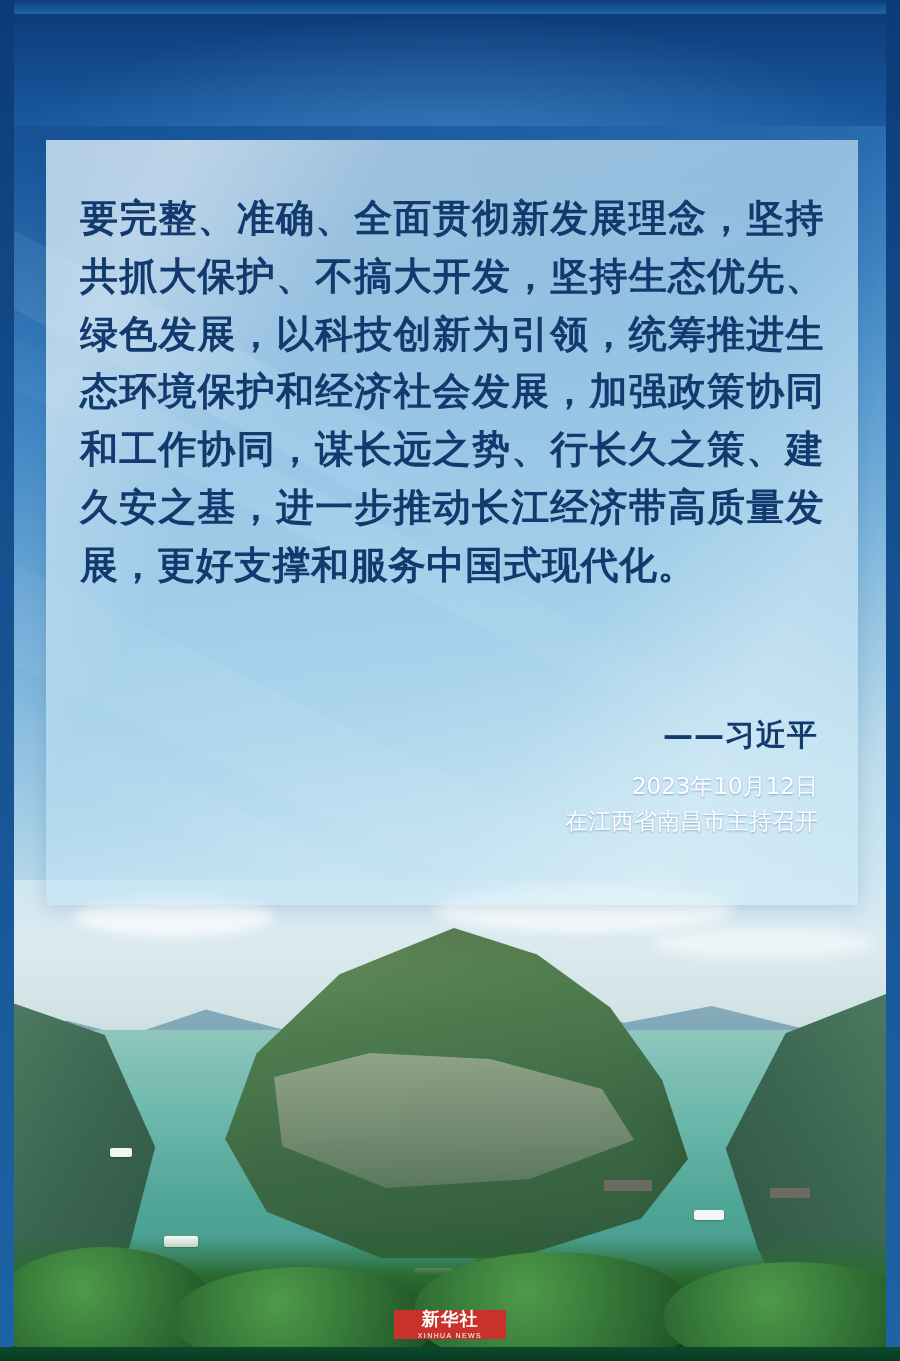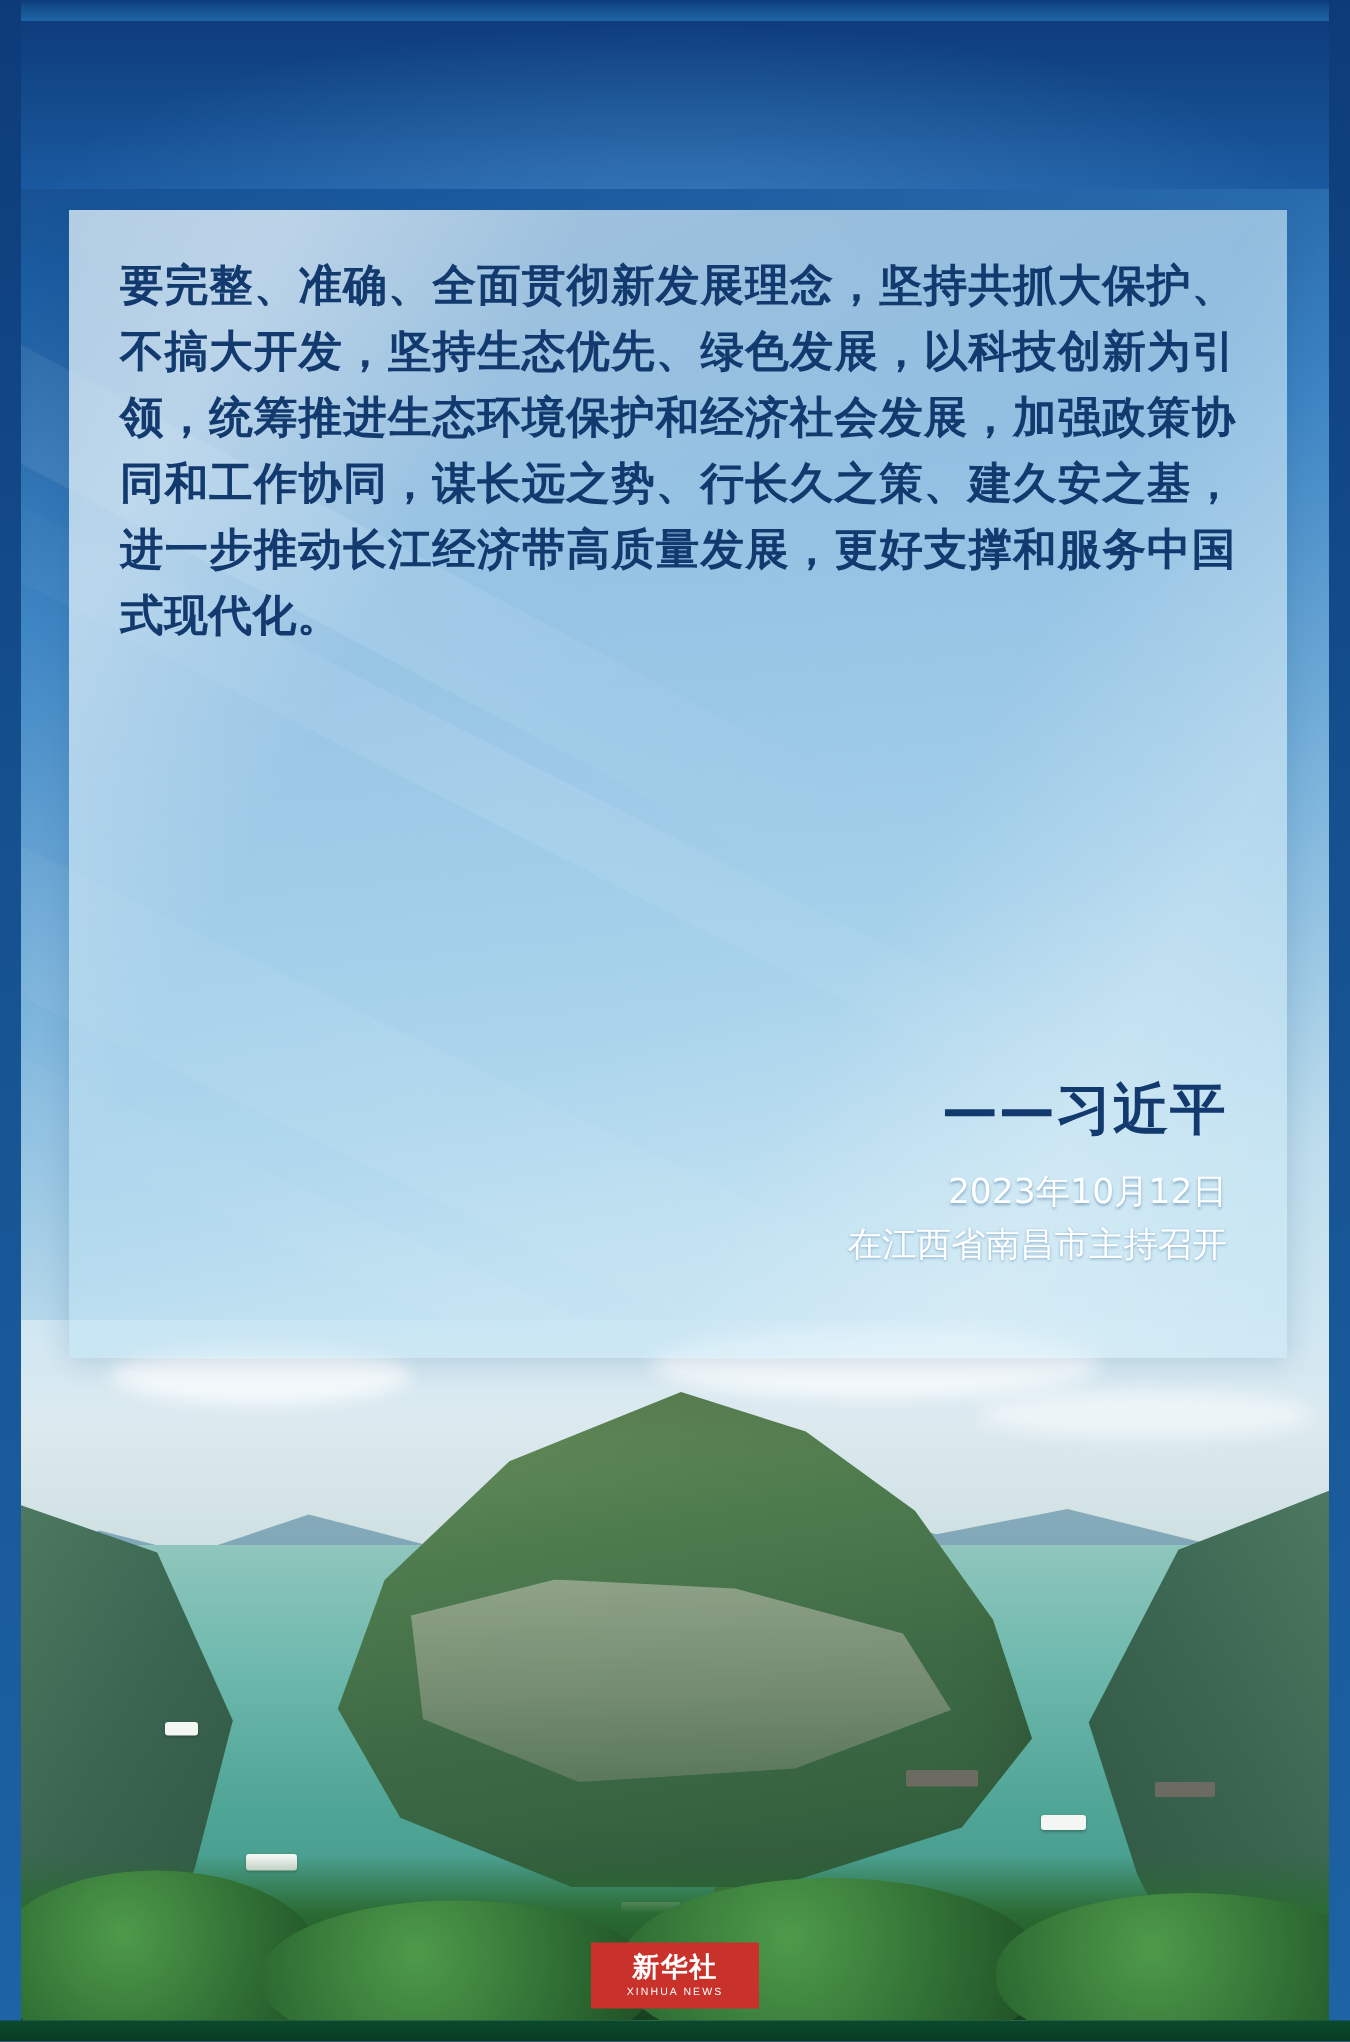--- a/index.html
+++ b/index.html
@@ -96,39 +96,39 @@
     background: linear-gradient(118deg,
       rgba(255,255,255,0.0) 0%,
       rgba(255,255,255,0.28) 18%,
       rgba(255,255,255,0.0) 30%,
       rgba(255,255,255,0.0) 56%,
       rgba(255,255,255,0.22) 68%,
       rgba(255,255,255,0.0) 80%);
   }
   .quote {
     position: relative;
-    margin: 28px 34px 0 34px;
+    margin: 50px 34px 0 34px;
     font-family: "DejaVu Sans", "Liberation Sans", sans-serif;
     font-weight: bold;
-    font-size: 29px;
+    font-size: 38px;
     line-height: 1.52;
     color: #123a6e;
     letter-spacing: 0.5px;
     text-align: justify;
     text-justify: inter-ideograph;
   }
   .attribution {
     position: absolute;
     right: 40px;
     top: 575px;
     text-align: right;
     font-family: "DejaVu Sans", "Liberation Sans", sans-serif;
   }
   .attr-name {
-    font-size: 37px;
+    font-size: 30px;
     font-weight: bold;
     color: #123a6e;
     letter-spacing: 1px;
   }
   .attr-meta {
     margin-top: 14px;
     font-size: 23px;
     line-height: 1.42;
     color: #ffffff;
     font-weight: normal;
@@ -219,21 +219,21 @@
     border-radius: 1px;
   }
 
   
   .logo {
     position: absolute;
     left: 50%;
     transform: translateX(-50%);
     bottom: 22px;
     width: 112px;
-    height: 44px;
+    height: 29px;
     background: #c9312b;
     z-index: 25;
     display: flex;
     flex-direction: column;
     align-items: center;
     justify-content: center;
     color: #fff;
   }
   .logo-cn {
     font-family: "DejaVu Sans", "Liberation Sans", sans-serif;

